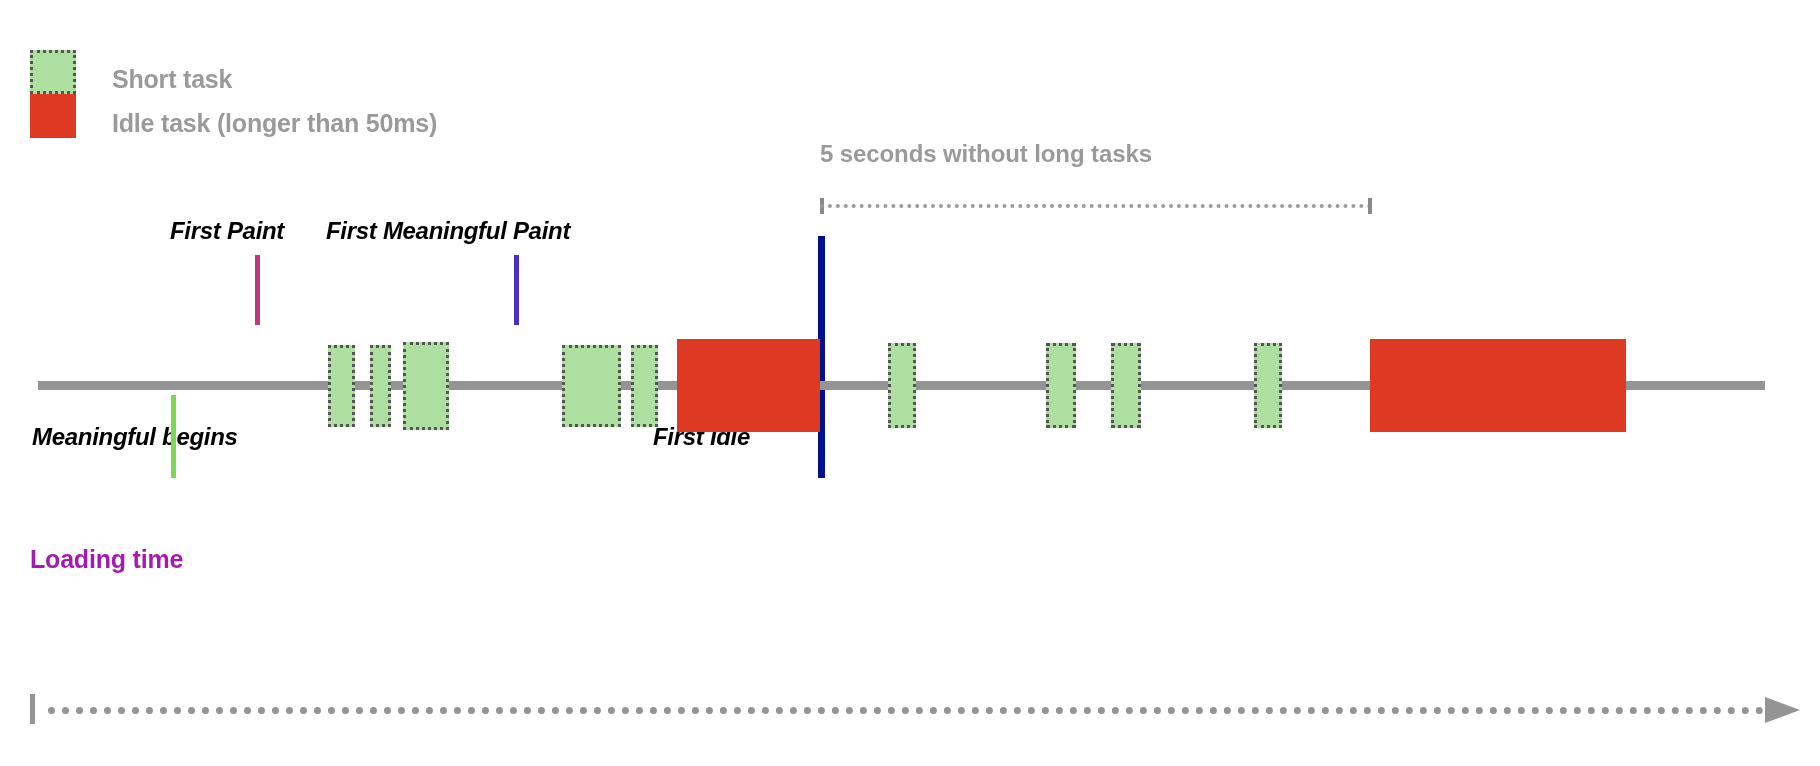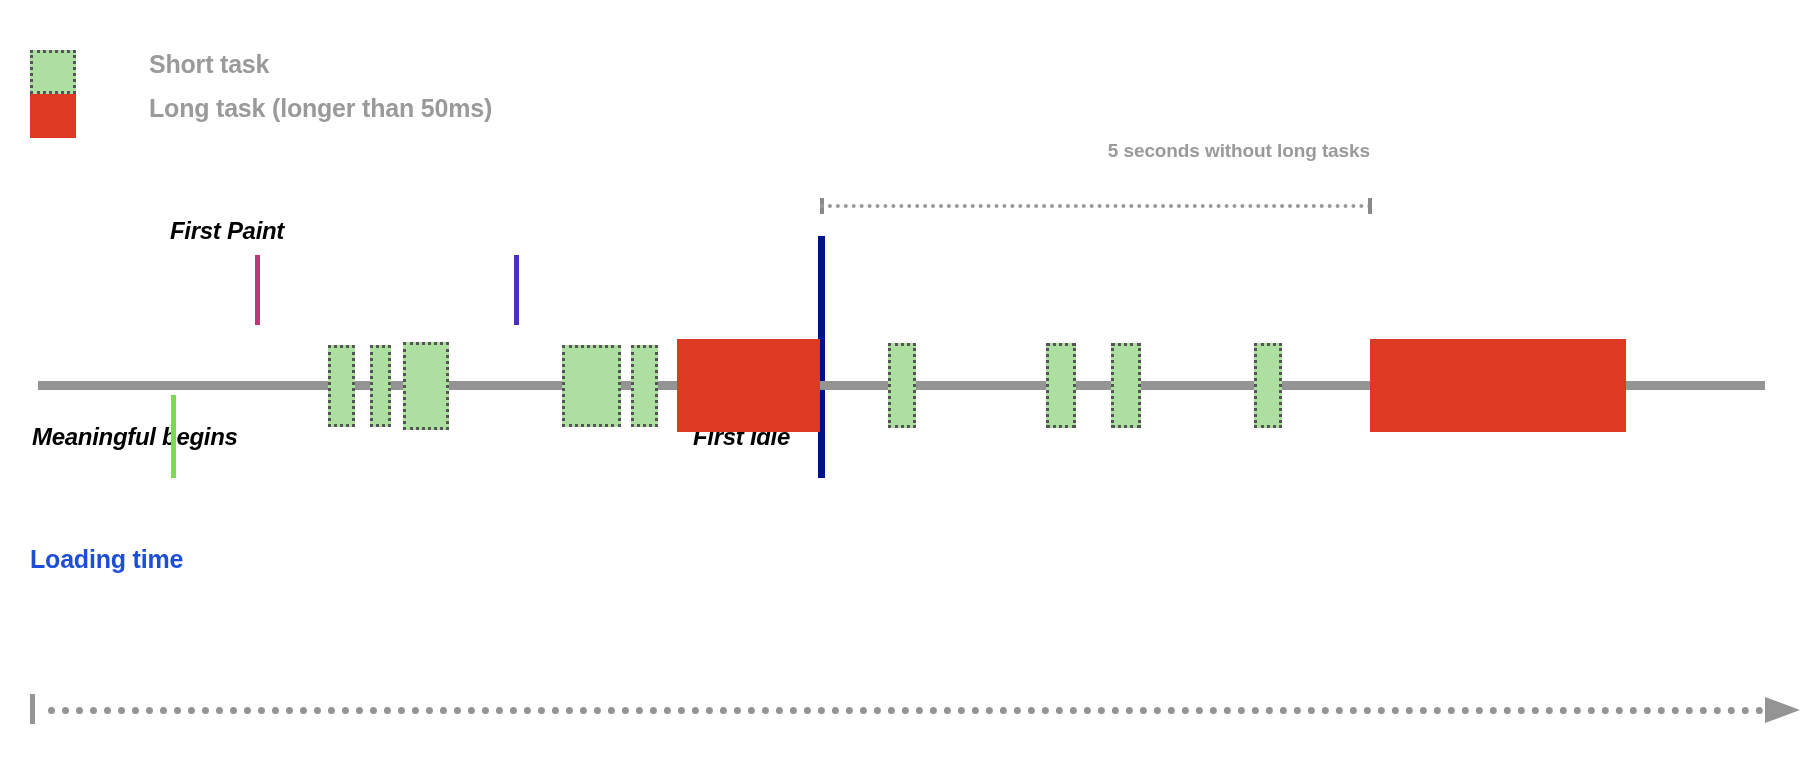--- a/index.html
+++ b/index.html
@@ -23,23 +23,22 @@
   }
 
   
   .legend {
     position: absolute;
     left: 30px;
     top: 50px;
   }
   .legend-row {
     display: flex;
-    align-items: flex-start;
+    align-items: flex-end;
     height: 44px;
-    gap: 37px;
   }
   .swatch {
     width: 46px;
     height: 44px;
     box-sizing: border-box;
     flex: 0 0 auto;
   }
   .swatch.short {
     background: #ADDFA0;
     border: 3px dotted #555555;
@@ -55,22 +54,22 @@
     letter-spacing: -0.2px;
     white-space: nowrap;
   }
 
   
   .bracket-label {
     position: absolute;
     left: 820px;
     top: 140px;
     width: 550px;
-    text-align: right;
-    font-size: 19px;
+    text-align: left;
+    font-size: 24px;
     font-weight: bold;
     color: #9A9A9A;
     letter-spacing: -0.1px;
   }
   .bracket {
     position: absolute;
     left: 820px;
     top: 198px;
     width: 552px;
     height: 16px;
@@ -98,21 +97,21 @@
     position: absolute;
     font-size: 24px;
     font-weight: bold;
     color: #000000;
     white-space: nowrap;
     letter-spacing: -0.3px;
     font-style: italic;
   }
   #lbl-first-paint { left: 170px; top: 217px; }
   #lbl-fmp        { left: 326px; top: 217px; }
-  #lbl-first-idle { left: 653px; top: 423px; margin-left: 40px; }
+  #lbl-first-idle { left: 653px; top: 423px; }
   #lbl-navigation { left: 32px;  top: 423px; }
 
   
   .vmarker {
     position: absolute;
     width: 5px;
   }
   #mk-first-paint {
     left: 255px; top: 255px; height: 70px;
     background: #C03678;
@@ -151,21 +150,21 @@
     background: #DE3A23;
   }
 
   
   .loading-title {
     position: absolute;
     left: 30px;
     top: 545px;
     font-size: 25px;
     font-weight: bold;
-    color: #1d4ed8;
+    color: #a21caf;
     letter-spacing: -0.2px;
   }
   .axis {
     position: absolute;
     left: 30px;
     top: 694px;
     width: 1770px;
     height: 32px;
   }
   .axis-start-cap {
@@ -200,32 +199,33 @@
 
 <div class="stage">
 
   <div class="legend">
     <div class="legend-row">
       <span class="swatch short"></span>
       <span class="legend-label">Short task</span>
     </div>
     <div class="legend-row">
       <span class="swatch long"></span>
-      <span class="legend-label">Long task (longer than 50ms)</span>
+      <span class="legend-label">Idle task (longer than 50ms)</span>
     </div>
   </div>
 
   <div class="bracket-label">5 seconds without long tasks</div>
   <div class="bracket">
     <span class="bracket-cap left"></span>
     <span class="bracket-line"></span>
     <span class="bracket-cap right"></span>
   </div>
 
   <div class="marker-label" id="lbl-first-paint">First Paint</div>
+  <div class="marker-label" id="lbl-fmp">First Meaningful Paint</div>
   <div class="marker-label" id="lbl-first-idle">First Idle</div>
   <div class="marker-label" id="lbl-navigation">Meaningful begins</div>
 
   <div class="vmarker" id="mk-first-paint"></div>
   <div class="vmarker" id="mk-fmp"></div>
   <div class="vmarker" id="mk-first-idle"></div>
   <div class="vmarker" id="mk-navigation"></div>
 
   <div class="track"></div>
   <div id="task-layer">

